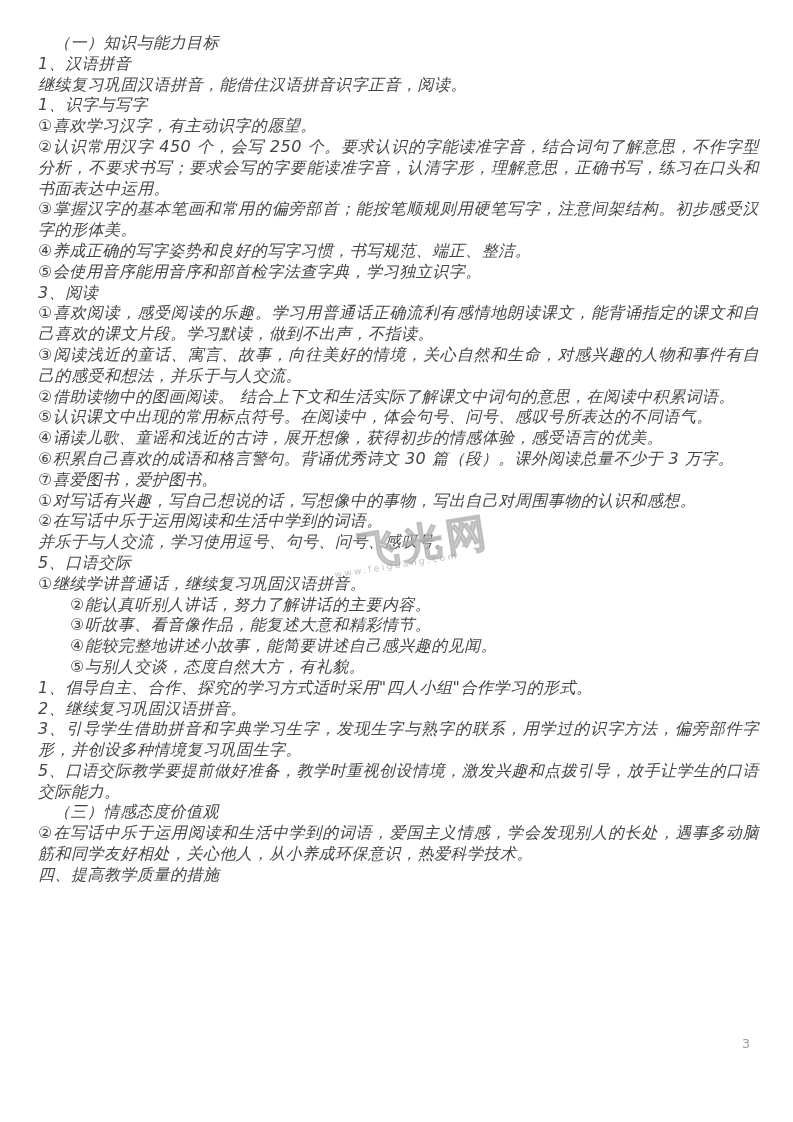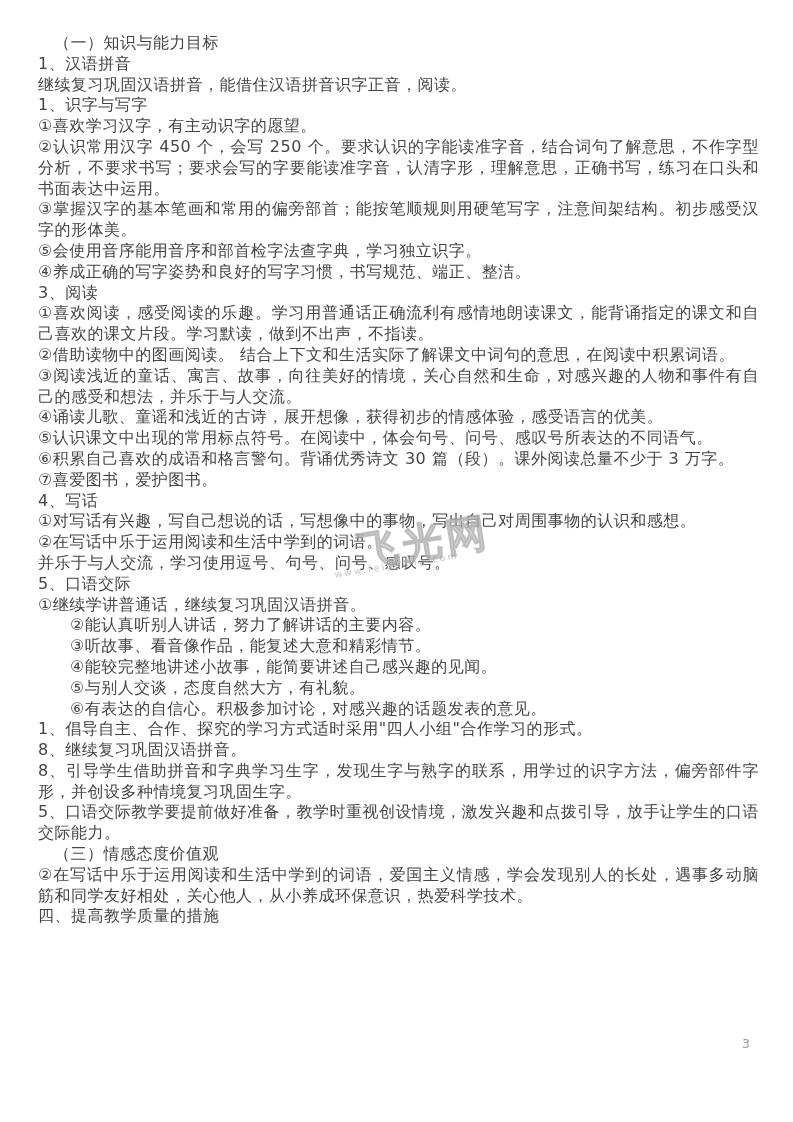--- a/index.html
+++ b/index.html
@@ -16,20 +16,21 @@
   }
   .content{
     position:absolute;
     left:38px;top:33px;
     width:721px;
     font-size:16px;
     line-height:20.8px;
     color:#454545;
     text-align:justify;
     letter-spacing:0.5px;
+    font-style:italic;
   }
   .content p{margin:0;padding:0;}
   .ind1{text-indent:1em;}
   .ind2{text-indent:2em;}
   .watermark{
     position:absolute;
     left:356px;top:532px;
     transform:rotate(-9deg);
     transform-origin:left top;
     pointer-events:none;
@@ -63,44 +64,42 @@
 
 <div class="page">
   <div class="content">
     <p class="ind1">（一）知识与能力目标</p>
     <p>1、汉语拼音</p>
     <p>继续复习巩固汉语拼音，能借住汉语拼音识字正音，阅读。</p>
     <p>1、识字与写字</p>
     <p>①喜欢学习汉字，有主动识字的愿望。</p>
     <p>②认识常用汉字 450 个，会写 250 个。要求认识的字能读准字音，结合词句了解意思，不作字型分析，不要求书写；要求会写的字要能读准字音，认清字形，理解意思，正确书写，练习在口头和书面表达中运用。</p>
     <p>③掌握汉字的基本笔画和常用的偏旁部首；能按笔顺规则用硬笔写字，注意间架结构。初步感受汉字的形体美。</p>
+    <p>④养成正确的写字姿势和良好的写字习惯，书写规范、端正、整洁。</p>
     <p>⑤会使用音序能用音序和部首检字法查字典，学习独立识字。</p>
-    <p>④养成正确的写字姿势和良好的写字习惯，书写规范、端正、整洁。</p>
     <p>3、阅读</p>
     <p>①喜欢阅读，感受阅读的乐趣。学习用普通话正确流利有感情地朗读课文，能背诵指定的课文和自己喜欢的课文片段。学习默读，做到不出声，不指读。</p>
+    <p>③阅读浅近的童话、寓言、故事，向往美好的情境，关心自然和生命，对感兴趣的人物和事件有自己的感受和想法，并乐于与人交流。</p>
     <p>②借助读物中的图画阅读。 结合上下文和生活实际了解课文中词句的意思，在阅读中积累词语。</p>
-    <p>③阅读浅近的童话、寓言、故事，向往美好的情境，关心自然和生命，对感兴趣的人物和事件有自己的感受和想法，并乐于与人交流。</p>
+    <p>⑤认识课文中出现的常用标点符号。在阅读中，体会句号、问号、感叹号所表达的不同语气。</p>
     <p>④诵读儿歌、童谣和浅近的古诗，展开想像，获得初步的情感体验，感受语言的优美。</p>
-    <p>⑤认识课文中出现的常用标点符号。在阅读中，体会句号、问号、感叹号所表达的不同语气。</p>
     <p>⑥积累自己喜欢的成语和格言警句。背诵优秀诗文 30 篇（段）。课外阅读总量不少于 3 万字。</p>
     <p>⑦喜爱图书，爱护图书。</p>
-    <p>4、写话</p>
     <p>①对写话有兴趣，写自己想说的话，写想像中的事物，写出自己对周围事物的认识和感想。</p>
     <p>②在写话中乐于运用阅读和生活中学到的词语。</p>
     <p>并乐于与人交流，学习使用逗号、句号、问号、感叹号。</p>
     <p>5、口语交际</p>
     <p>①继续学讲普通话，继续复习巩固汉语拼音。</p>
     <p class="ind2">②能认真听别人讲话，努力了解讲话的主要内容。</p>
     <p class="ind2">③听故事、看音像作品，能复述大意和精彩情节。</p>
     <p class="ind2">④能较完整地讲述小故事，能简要讲述自己感兴趣的见闻。</p>
     <p class="ind2">⑤与别人交谈，态度自然大方，有礼貌。</p>
-    <p class="ind2">⑥有表达的自信心。积极参加讨论，对感兴趣的话题发表的意见。</p>
     <p>1、倡导自主、合作、探究的学习方式适时采用"四人小组"合作学习的形式。</p>
-    <p>8、继续复习巩固汉语拼音。</p>
-    <p>8、引导学生借助拼音和字典学习生字，发现生字与熟字的联系，用学过的识字方法，偏旁部件字形，并创设多种情境复习巩固生字。</p>
+    <p>2、继续复习巩固汉语拼音。</p>
+    <p>3、引导学生借助拼音和字典学习生字，发现生字与熟字的联系，用学过的识字方法，偏旁部件字形，并创设多种情境复习巩固生字。</p>
     <p>5、口语交际教学要提前做好准备，教学时重视创设情境，激发兴趣和点拨引导，放手让学生的口语交际能力。</p>
     <p class="ind1">（三）情感态度价值观</p>
     <p>②在写话中乐于运用阅读和生活中学到的词语，爱国主义情感，学会发现别人的长处，遇事多动脑筋和同学友好相处，关心他人，从小养成环保意识，热爱科学技术。</p>
     <p>四、提高教学质量的措施</p>
   </div>
 
   <div class="watermark">
     <div class="watermark-text">飞光网</div>
     <div class="watermark-url">www.feiguang.com</div>
   </div>

